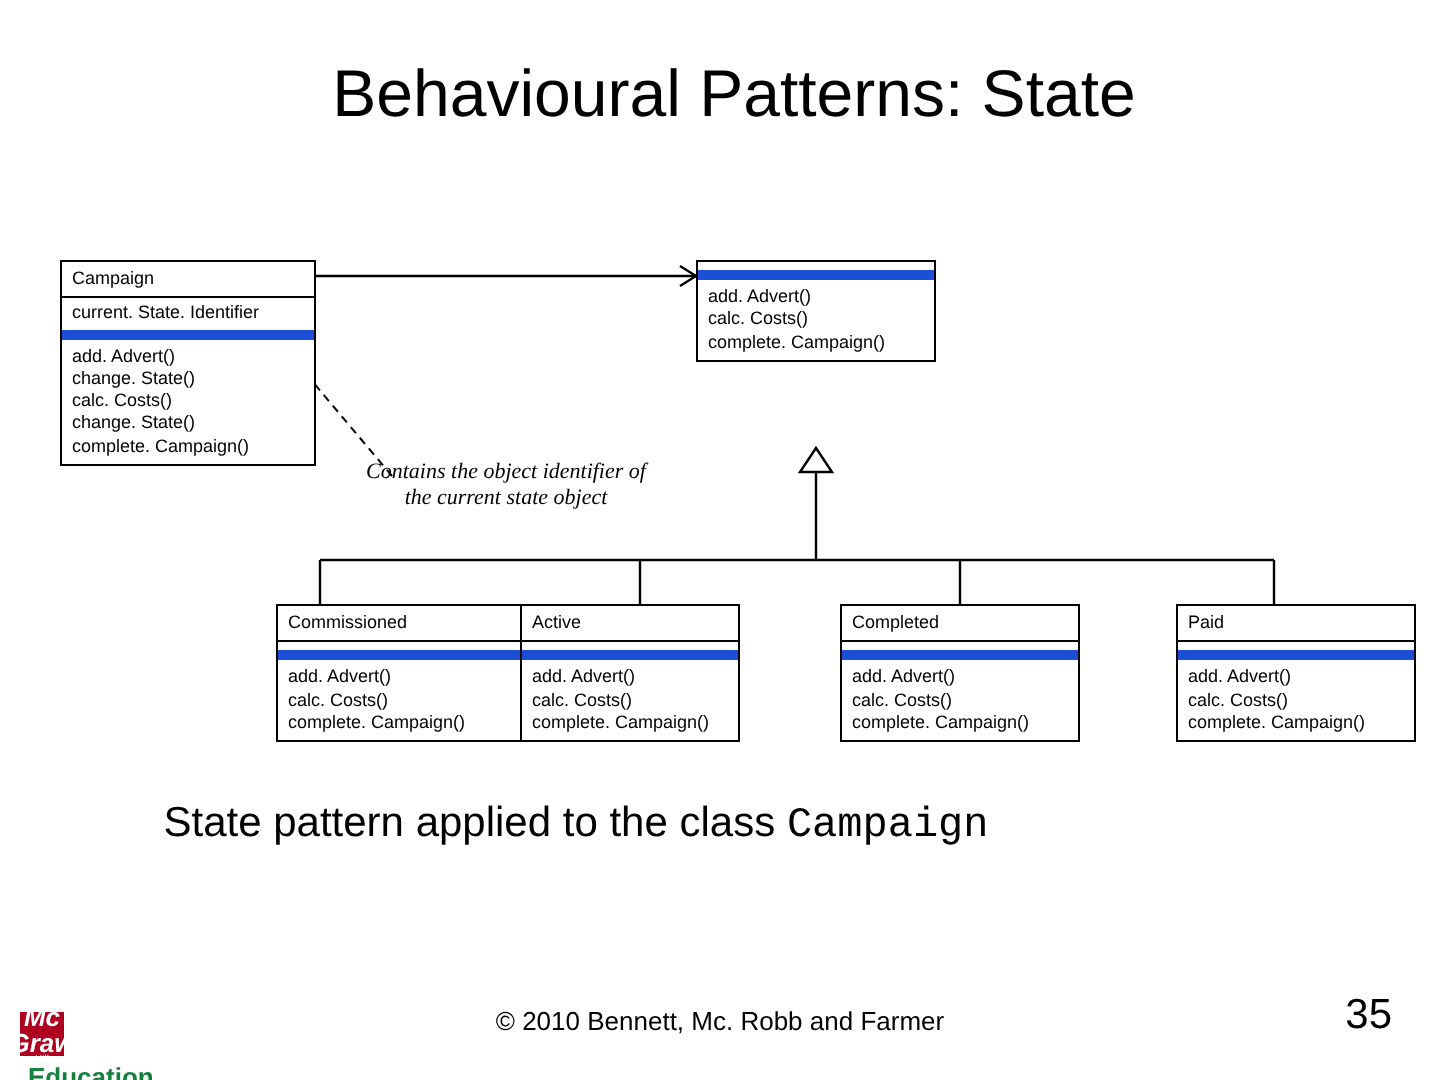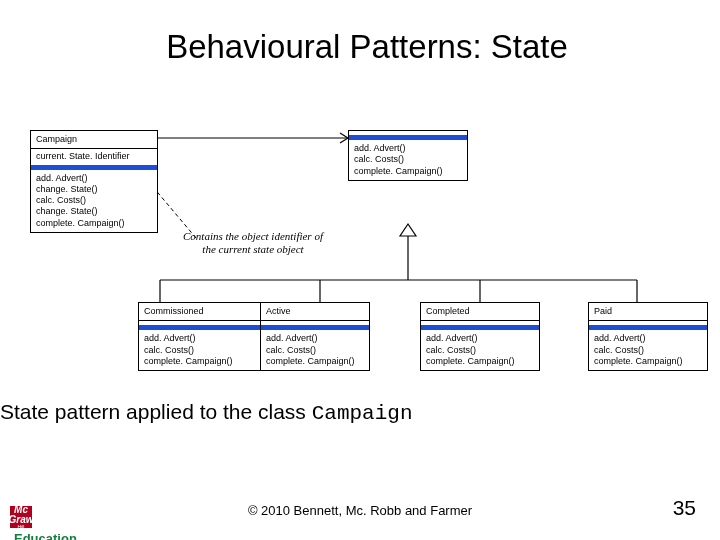--- a/index.html
+++ b/index.html
@@ -56,20 +56,21 @@
   svg.overlay {
     position: absolute;
     top: 0; left: 0;
     width: 680px; height: 260px;
     pointer-events: none;
   }
   .caption {
     position: absolute;
     top: 400px;
     width: 576px;
+    text-align: center;
     font-size: 21px;
   }
   .caption .mono { font-family: "Courier New", monospace; }
   .copyright {
     position: absolute;
     bottom: 22px;
     width: 720px;
     text-align: center;
     font-size: 13px;
   }
@@ -91,21 +92,21 @@
     background: #b00020;
     color: #fff;
     display: inline-flex;
     flex-direction: column;
     align-items: center;
     justify-content: center;
     font-size: 5px;
     line-height: 1;
     vertical-align: bottom;
   }
-  .logo .sq b { font-size: 10px; font-style: italic; font-weight: bold; }
+  .logo .sq b { font-size: 13px; font-style: italic; font-weight: bold; }
   .logo .ed {
     display: inline-block;
     font-family: Liberation Sans, sans-serif;
     font-weight: bold;
     font-size: 13px;
     color: #15803d;
     margin-left: 4px;
     vertical-align: bottom;
   }
 </style>

